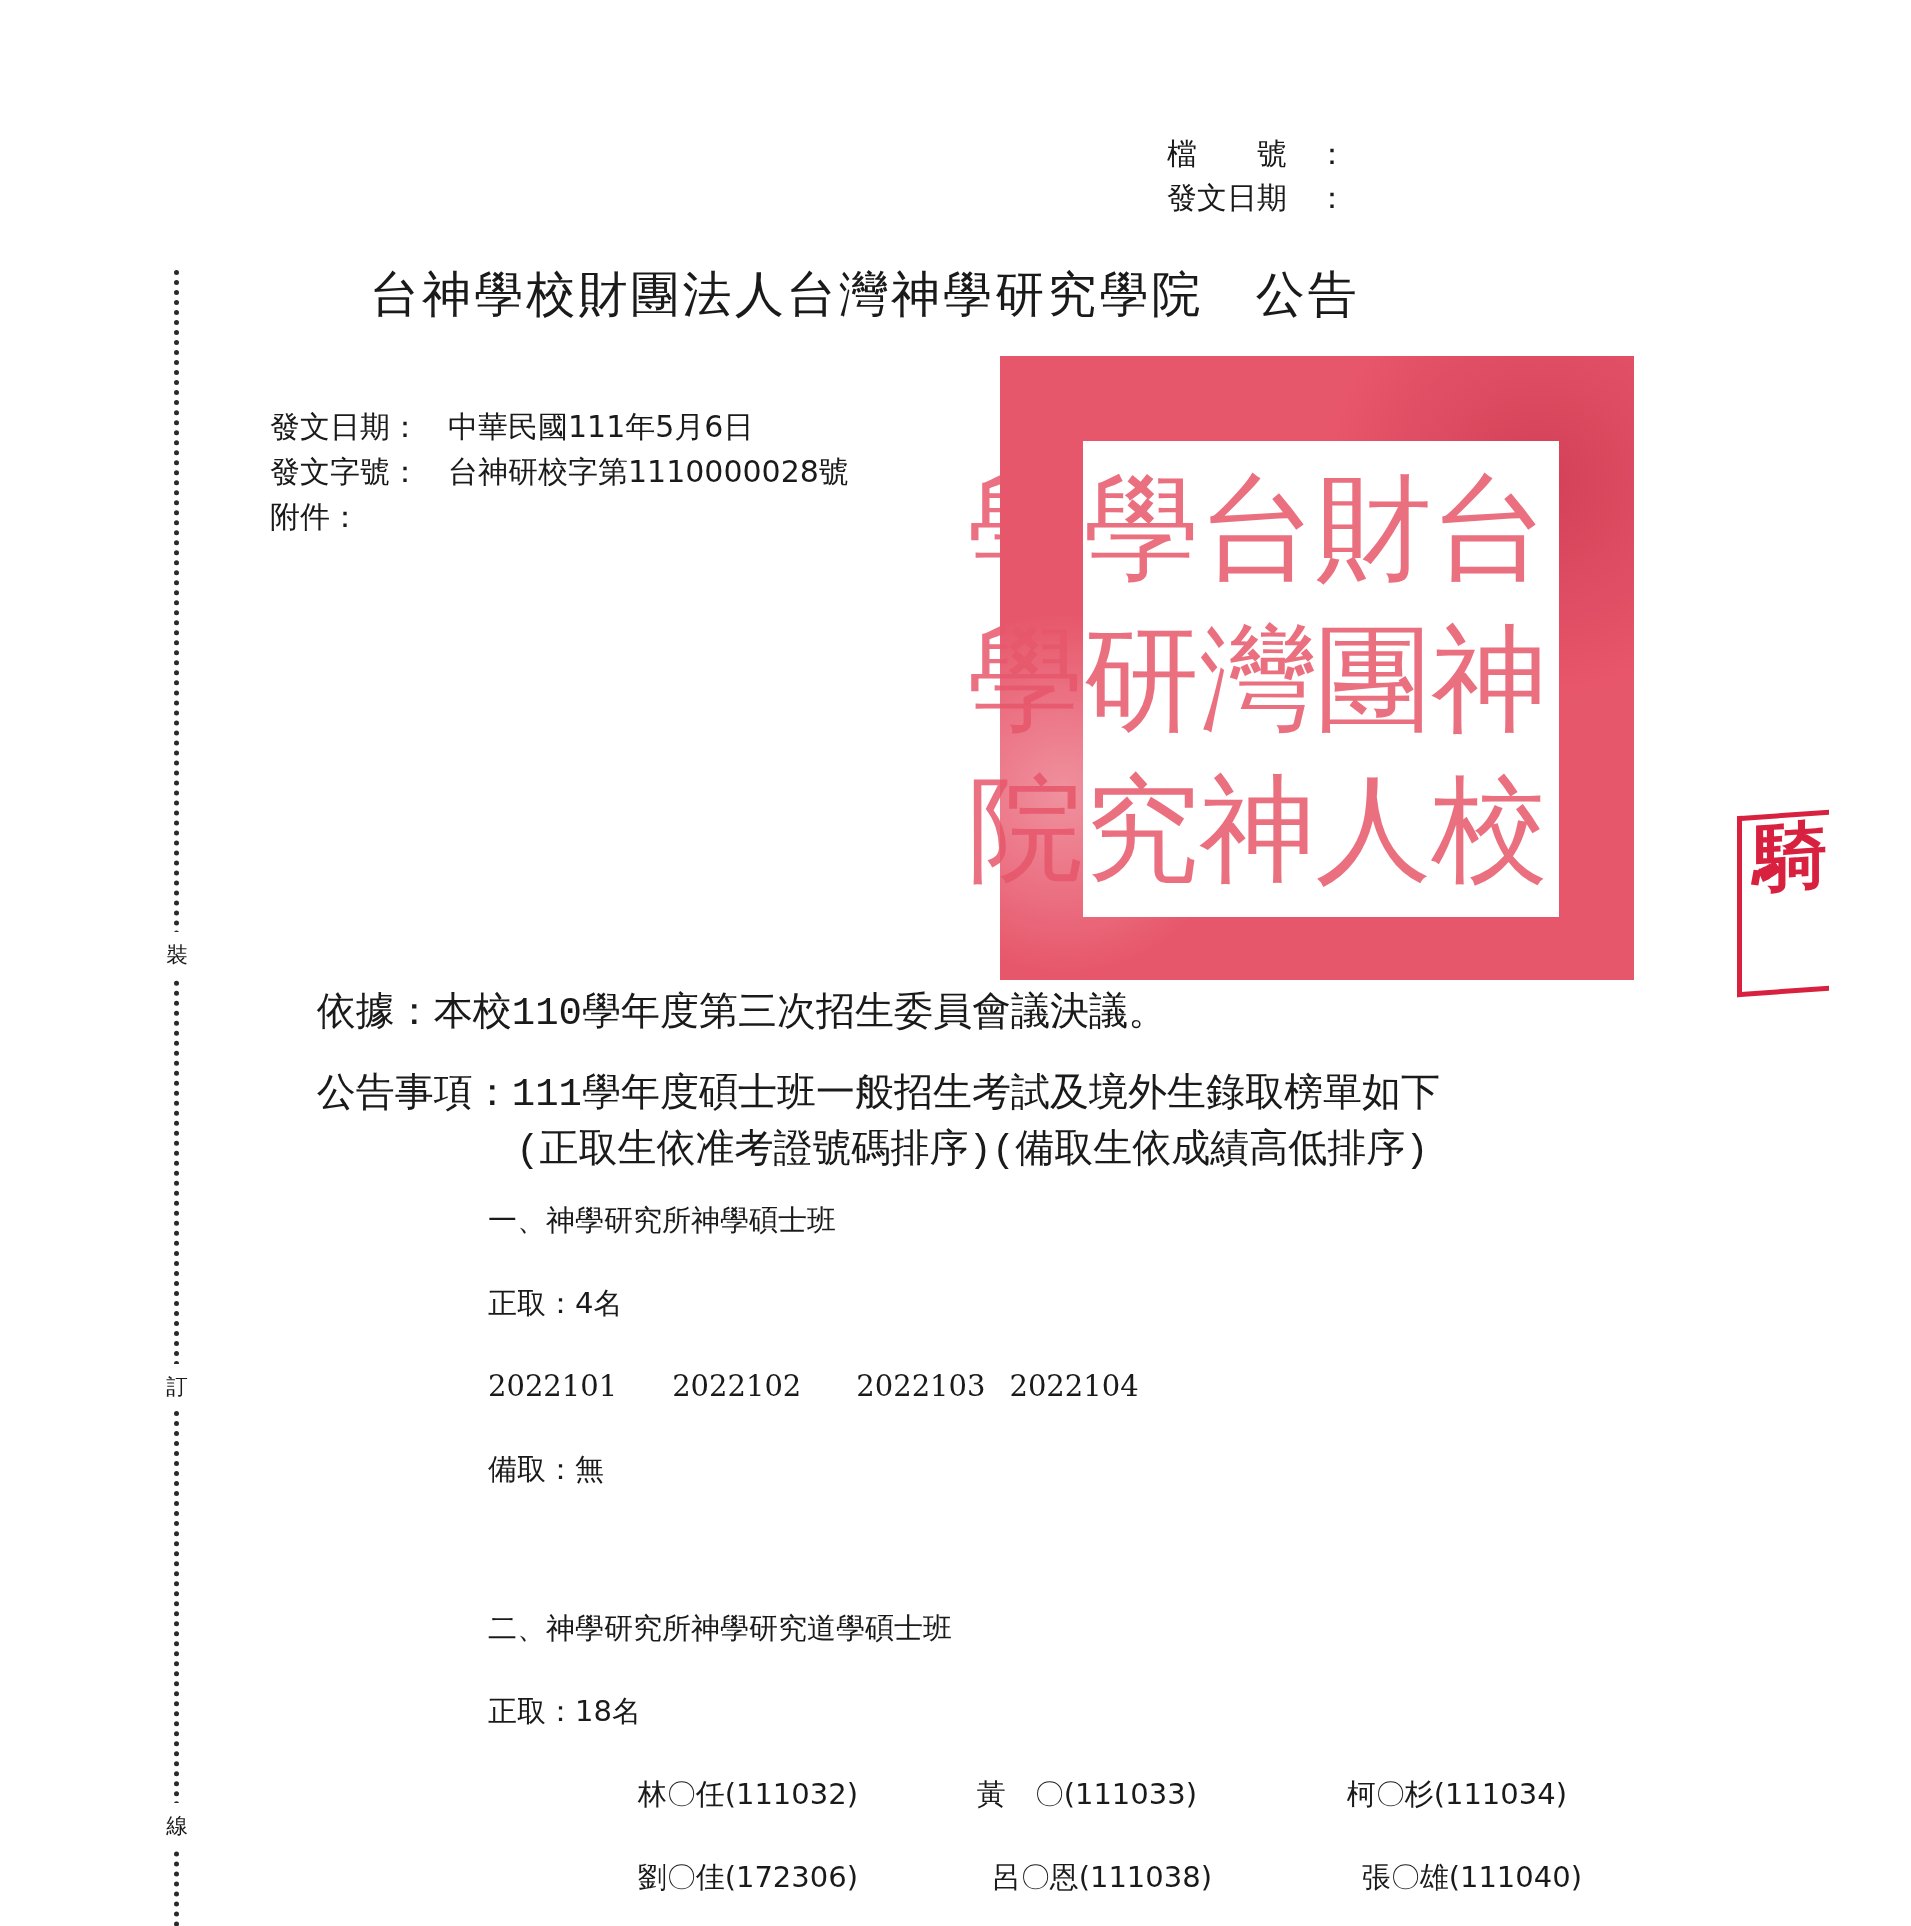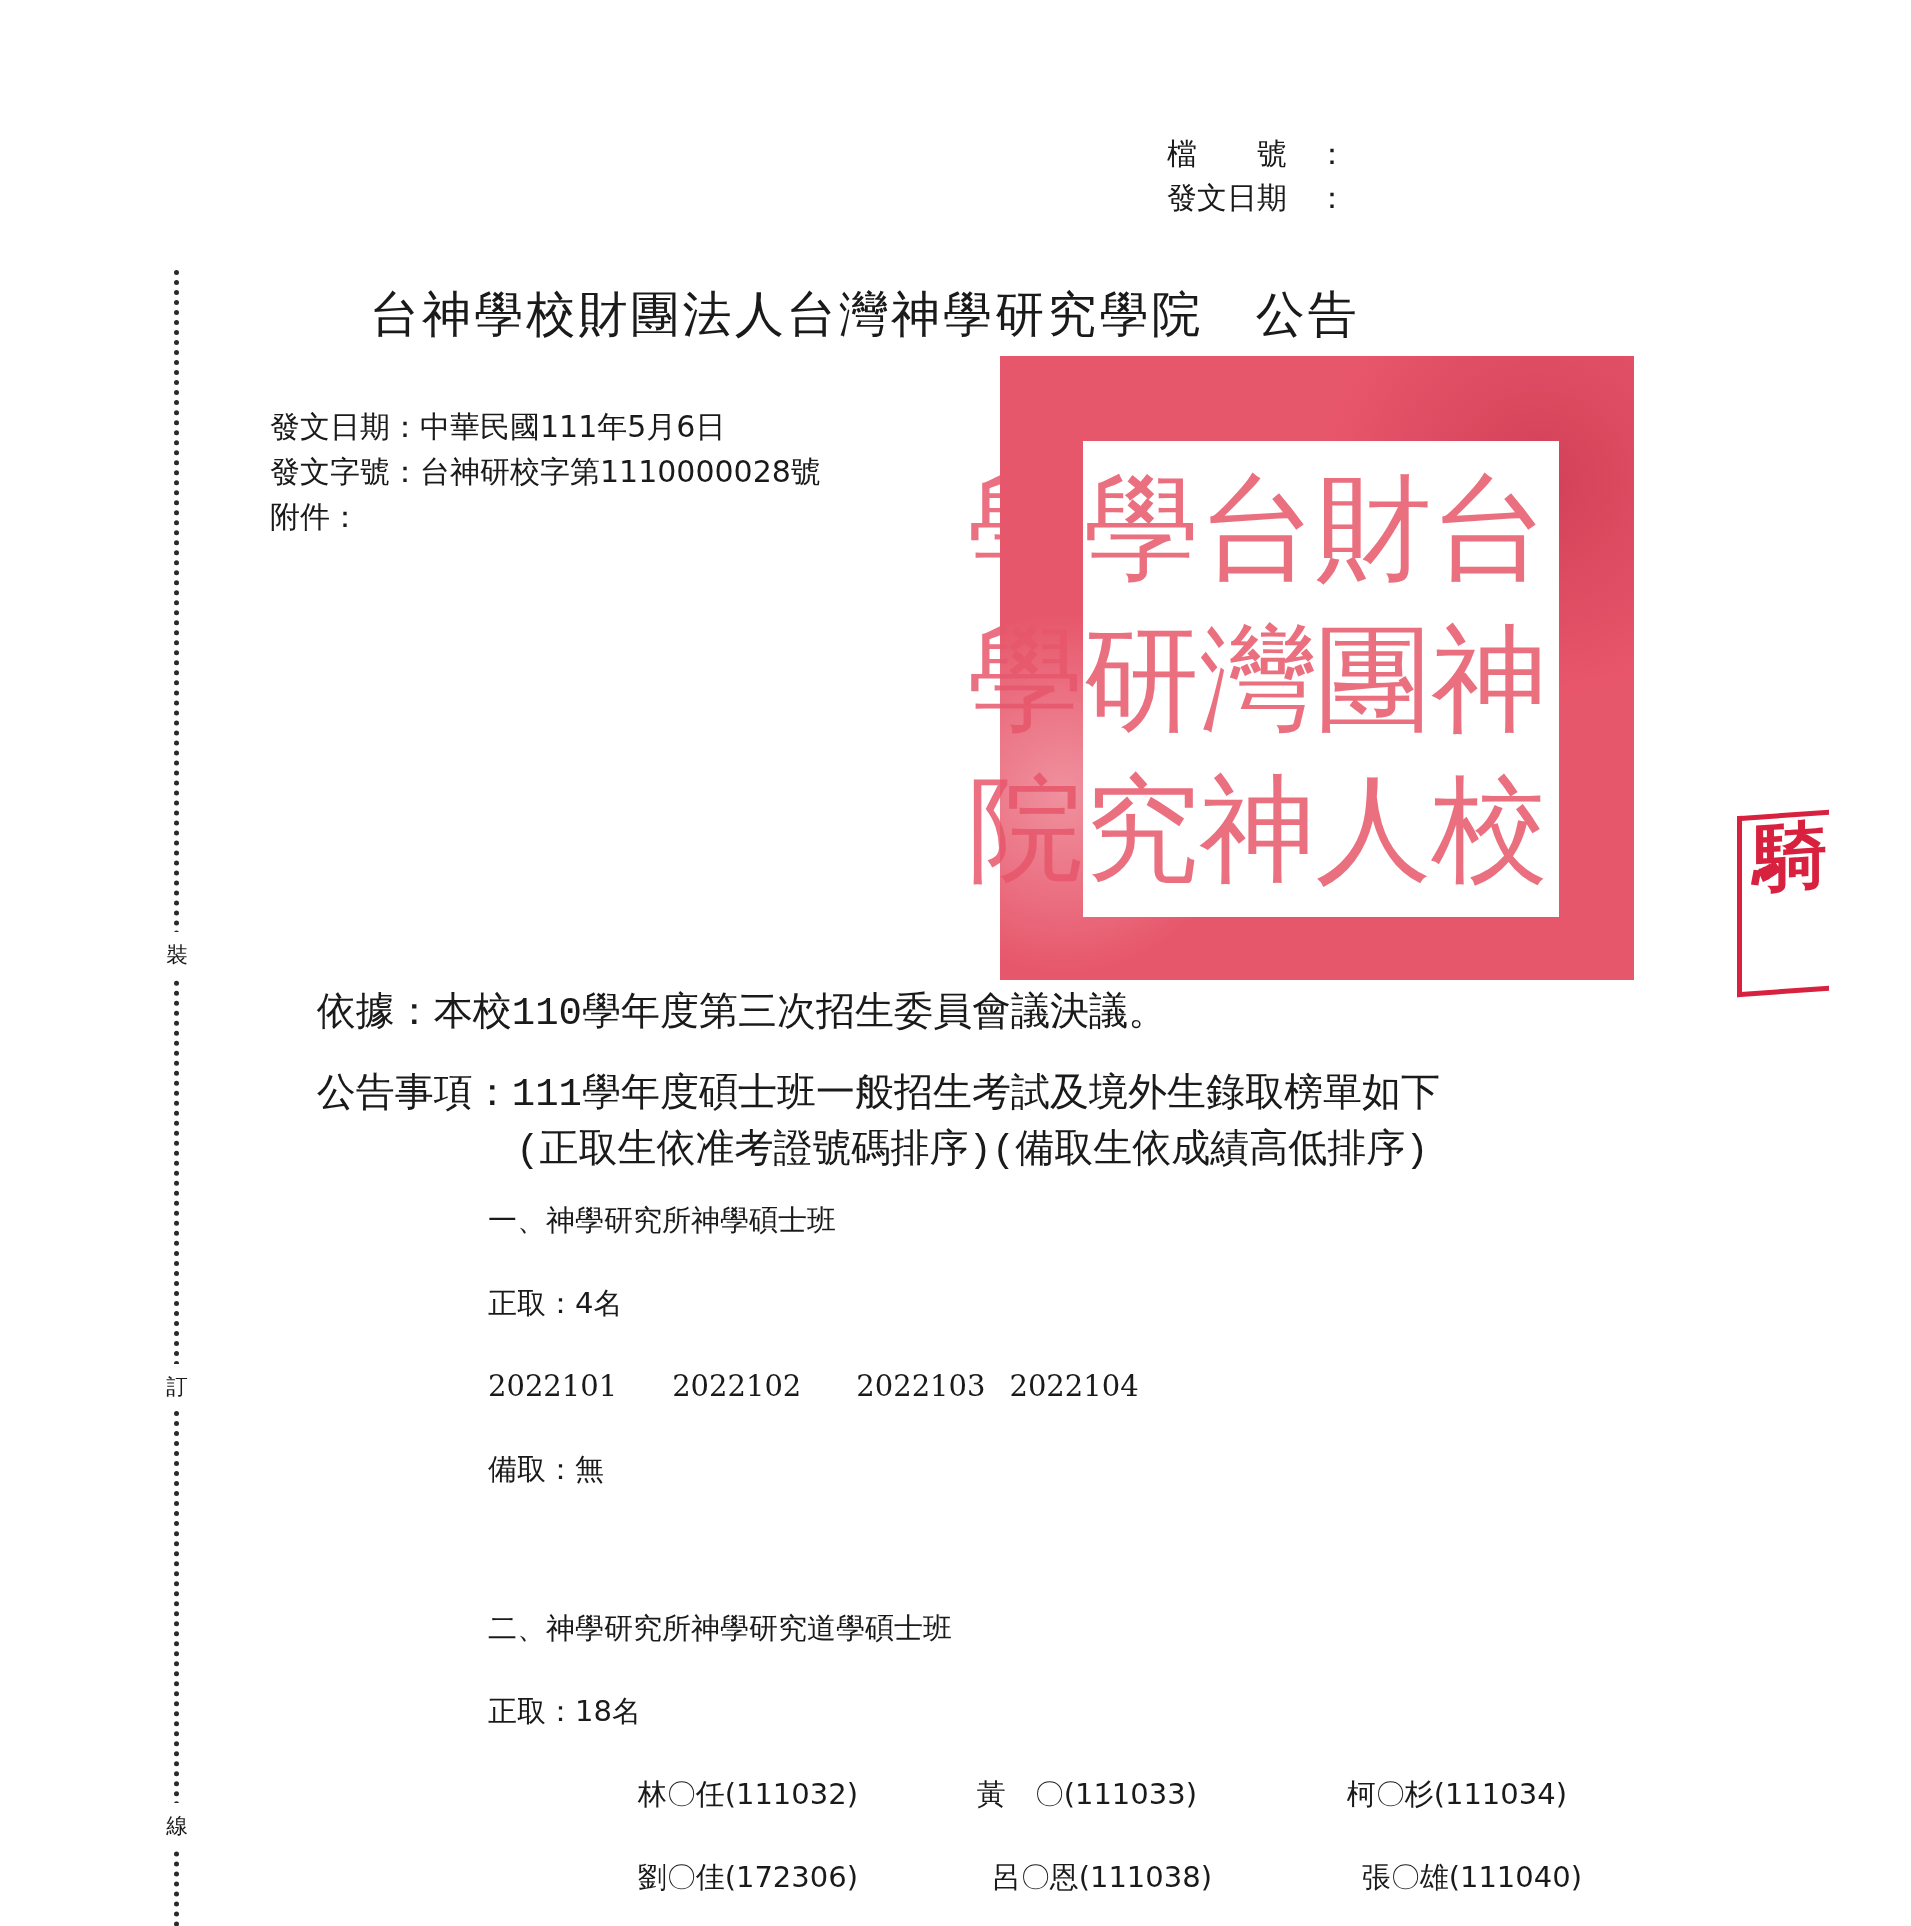--- a/index.html
+++ b/index.html
@@ -23,26 +23,26 @@
 
   
   .meta-block { left: 1167px; top: 132px; font-size: 30px; line-height: 44px; font-family: "DejaVu Sans", sans-serif; }
   .meta-row { display: flex; }
   .meta-key { width: 150px; display: flex; justify-content: space-between; }
   .meta-colon { width: 23px; text-align: center; }
 
   
   .title {
     left: 370px; top: 262px; font-size: 49px; letter-spacing: 3.1px;
-    font-family: "DejaVu Sans", sans-serif; white-space: pre; margin-top: 20px;
+    font-family: "DejaVu Sans", sans-serif; white-space: pre;
   }
 
   
   .issue { left: 270px; top: 404px; font-size: 30px; line-height: 45px; font-family: "DejaVu Sans", sans-serif; }
-  .issue-row { display: flex; white-space: pre; }
+  .issue-row { display: flex; white-space: pre; gap: 28px; }
 
   
   .seal {
     left: 1000px; top: 356px; width: 634px; height: 624px;
     background:
       radial-gradient(circle at 85% 20%, rgba(180,20,50,0.45), rgba(180,20,50,0) 30%),
       radial-gradient(circle at 10% 70%, rgba(255,255,255,0.35), rgba(255,255,255,0) 25%),
       #e6495f;
     opacity: 0.92;
   }

